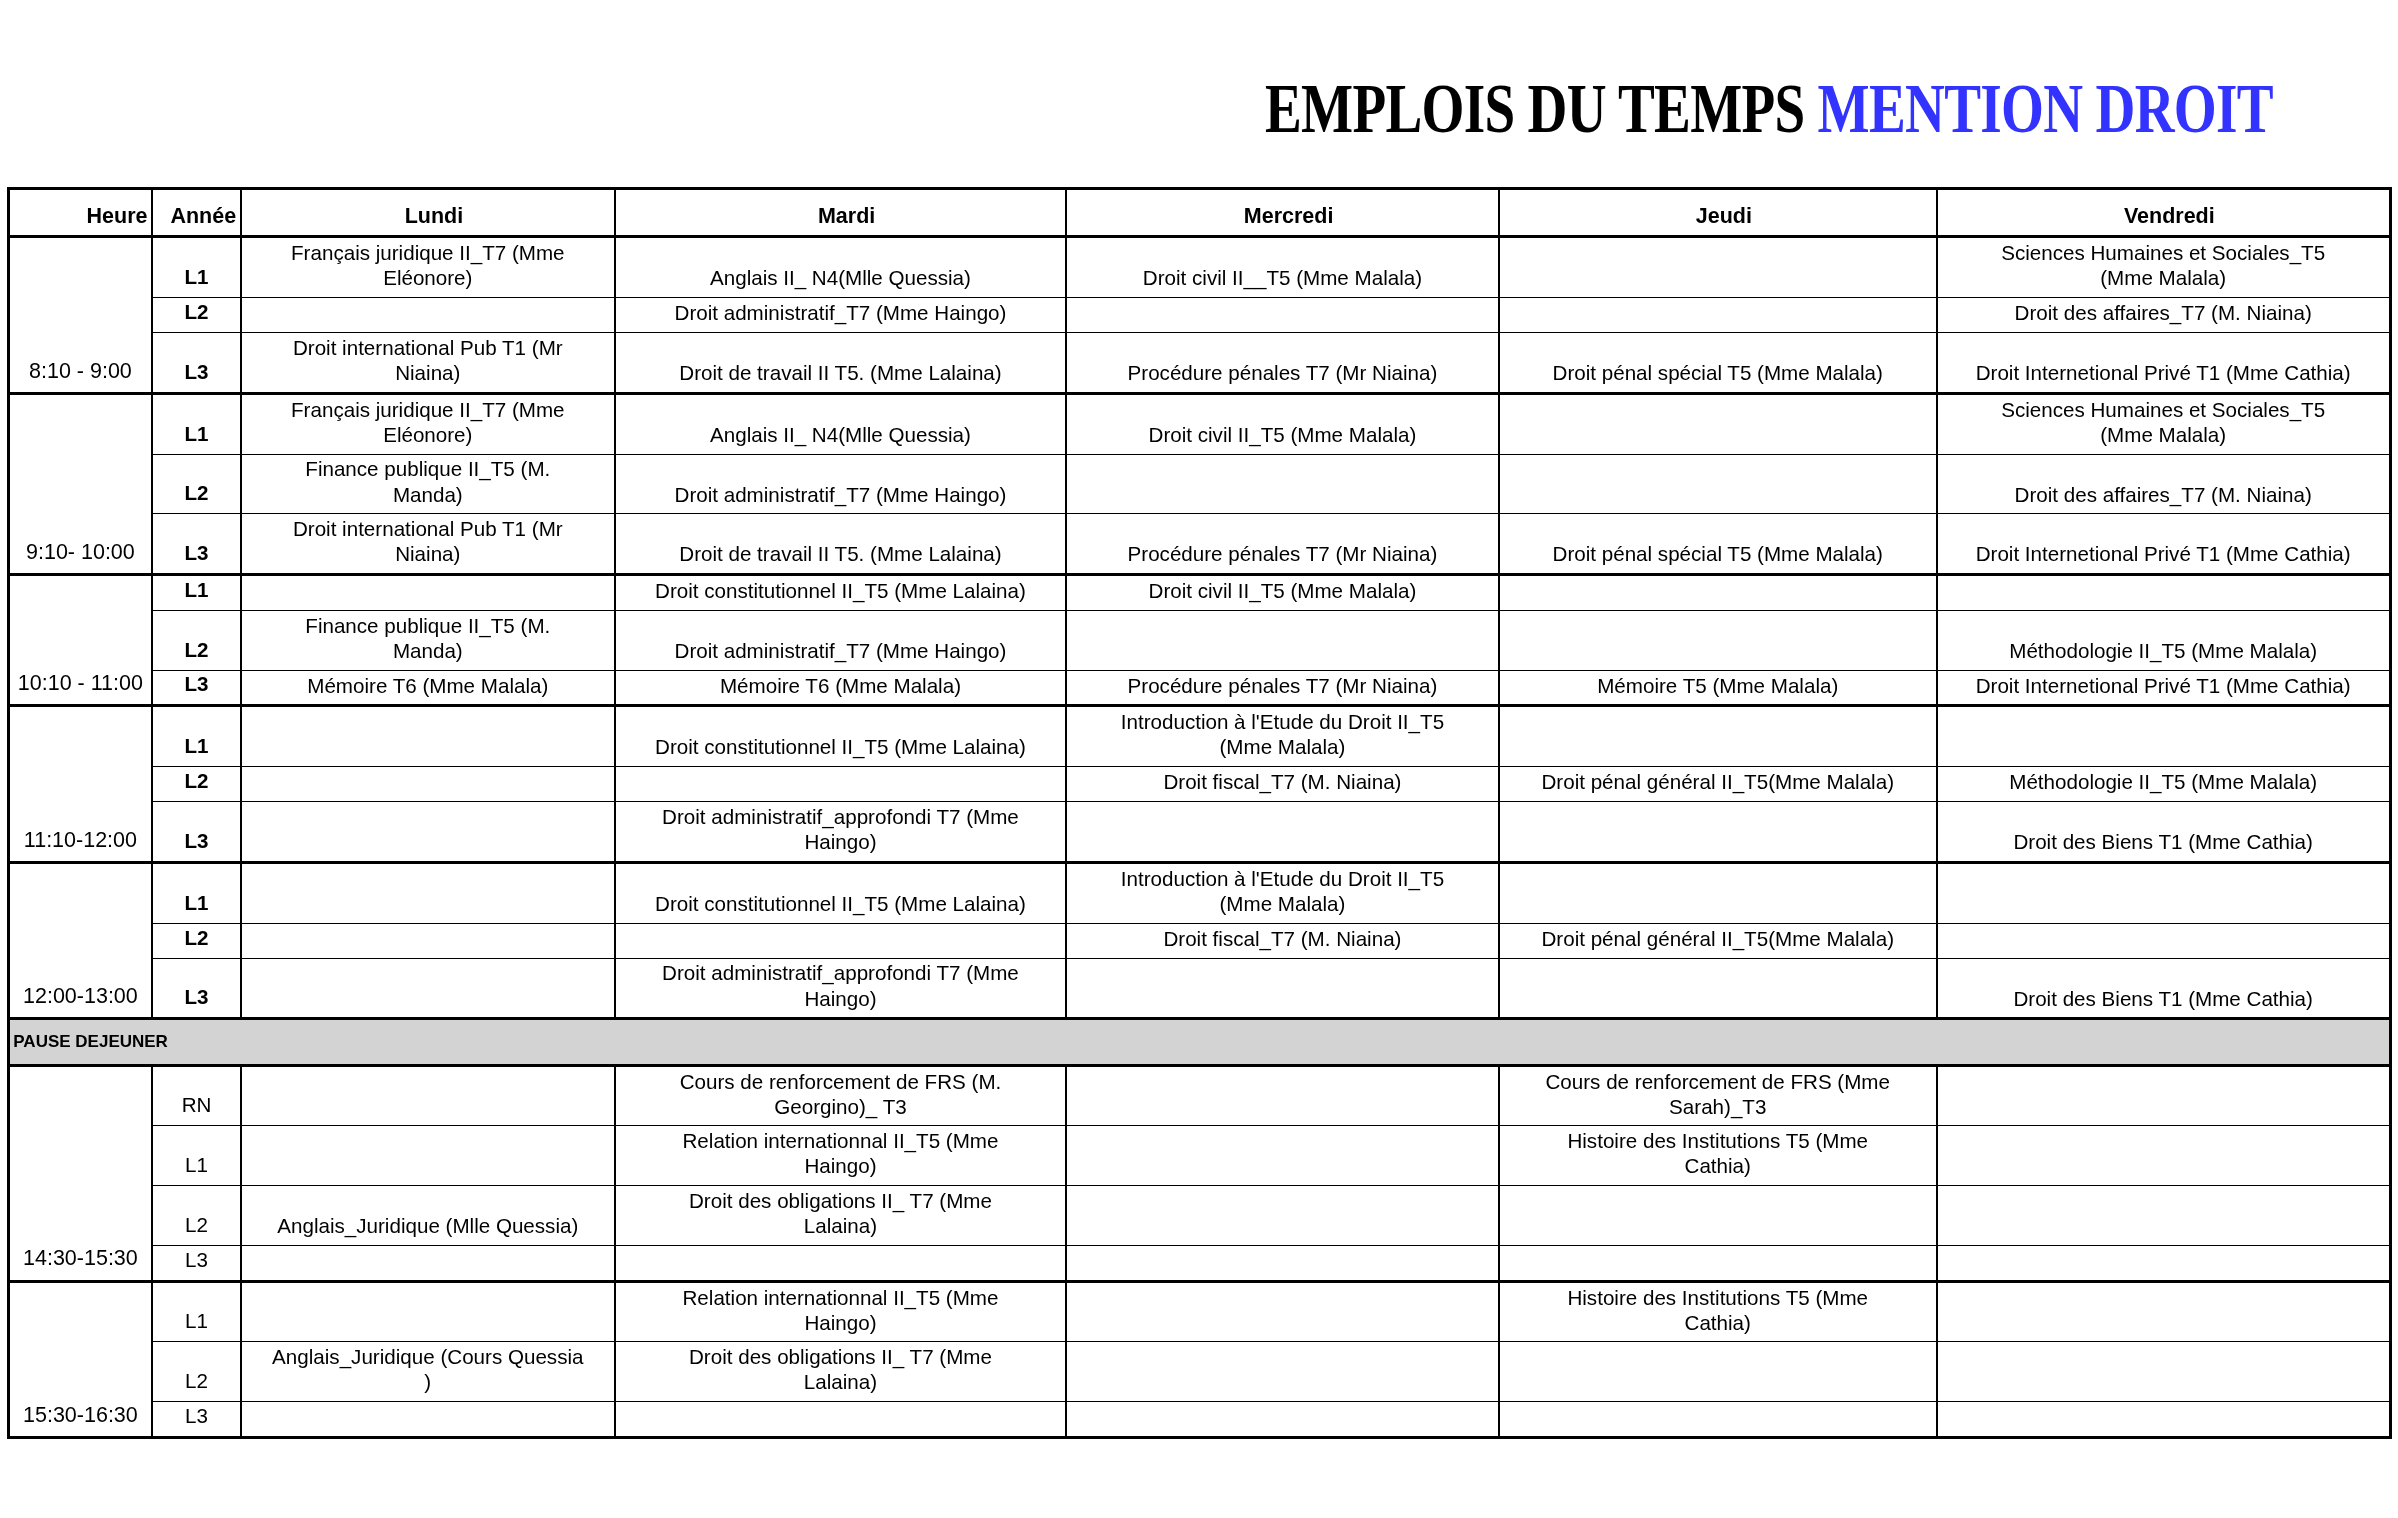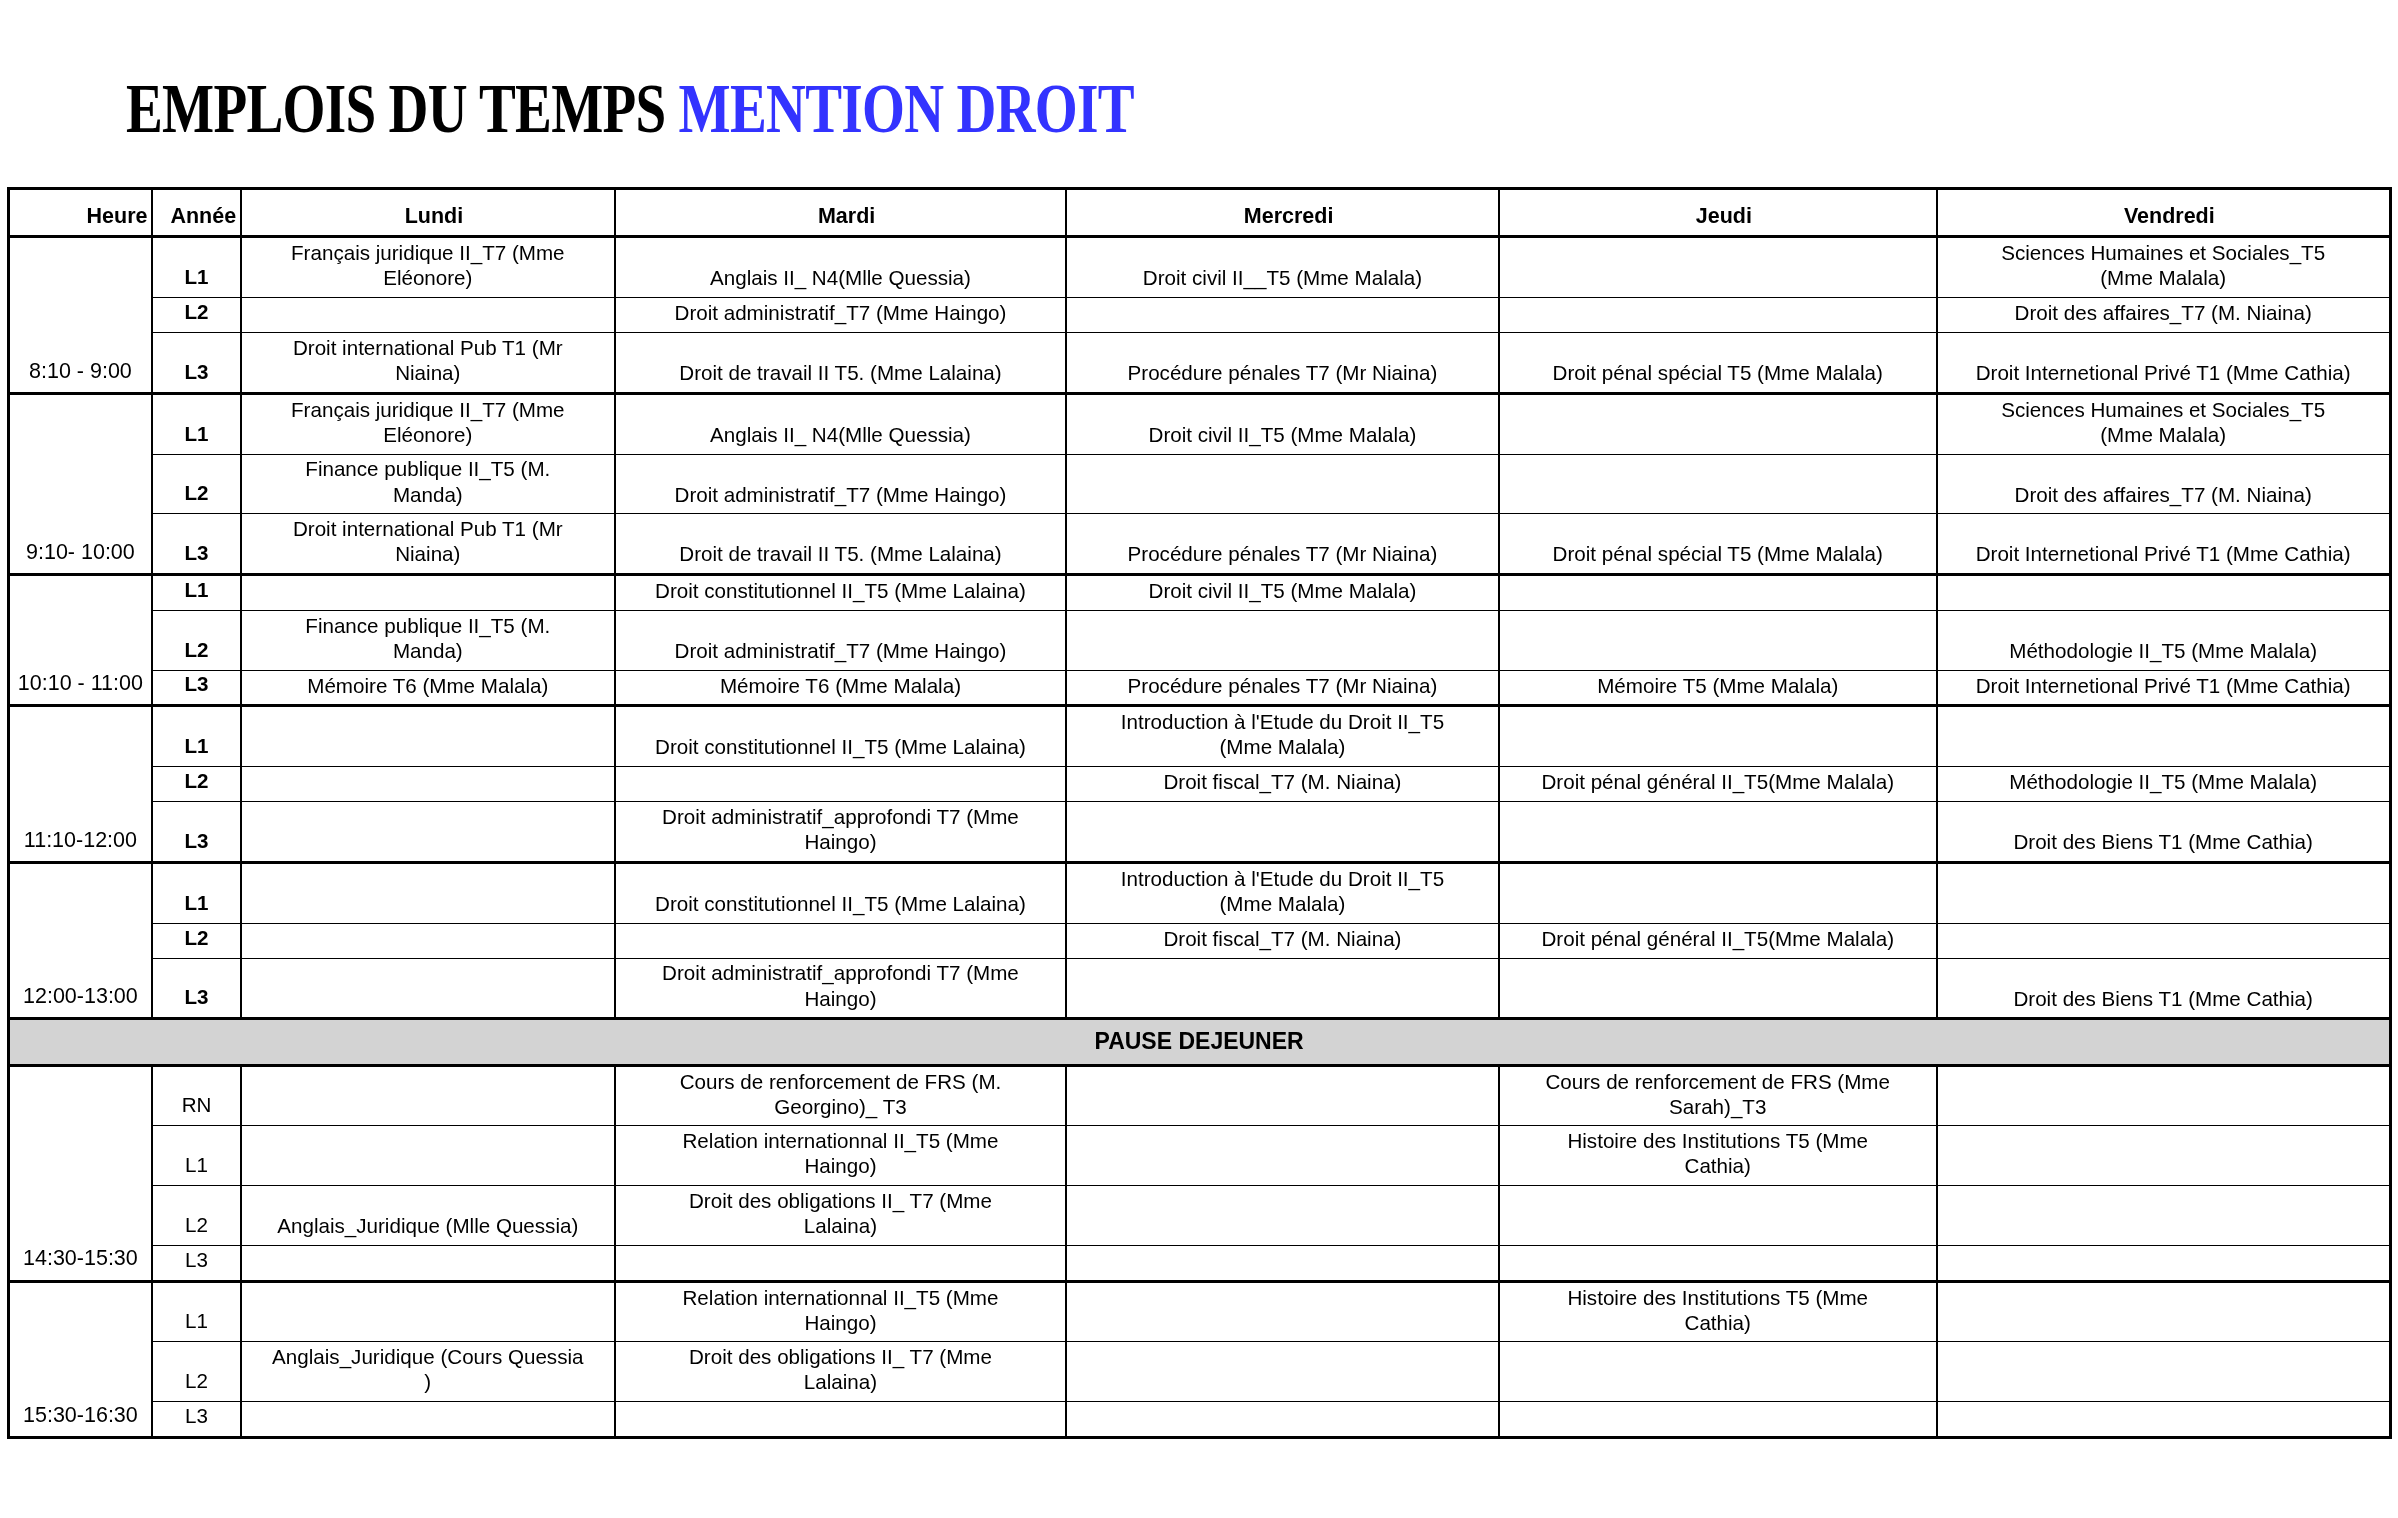--- a/index.html
+++ b/index.html
@@ -6,21 +6,21 @@
     margin: 0;
     padding: 0;
     background: #ffffff;
     width: 2399px;
     font-family: "Liberation Sans", "DejaVu Sans", sans-serif;
     color: #000;
   }
   .page { width: 2399px; height: 1519px; overflow: hidden; }
 
   .title {
-    text-align: left;
+    text-align: right;
     margin: 75px 0 0 0;
     line-height: 1;
   }
   .title-inner {
     display: inline-block;
     transform: scaleX(0.8);
     transform-origin: center;
     white-space: nowrap;
     font-family: "Liberation Serif", "DejaVu Serif", serif;
     font-weight: bold;
@@ -82,22 +82,21 @@
     text-align: center;
     font-size: 20.6px;
     line-height: 1.22;
     white-space: pre-line;
     padding-bottom: 6.6px;
   }
   tr.pause td {
     border-top-width: 3.7px;
     border-bottom-width: 3.7px;
     font-weight: bold;
-    font-size: 23px;
-    text-align: center;
+    font-size: 17px;
     vertical-align: middle;
     height: 36px;
     padding: 3.7px;
   }
 </style>
 </head>
 <body>
 
 <div class="page">
   <h1 class="title">

